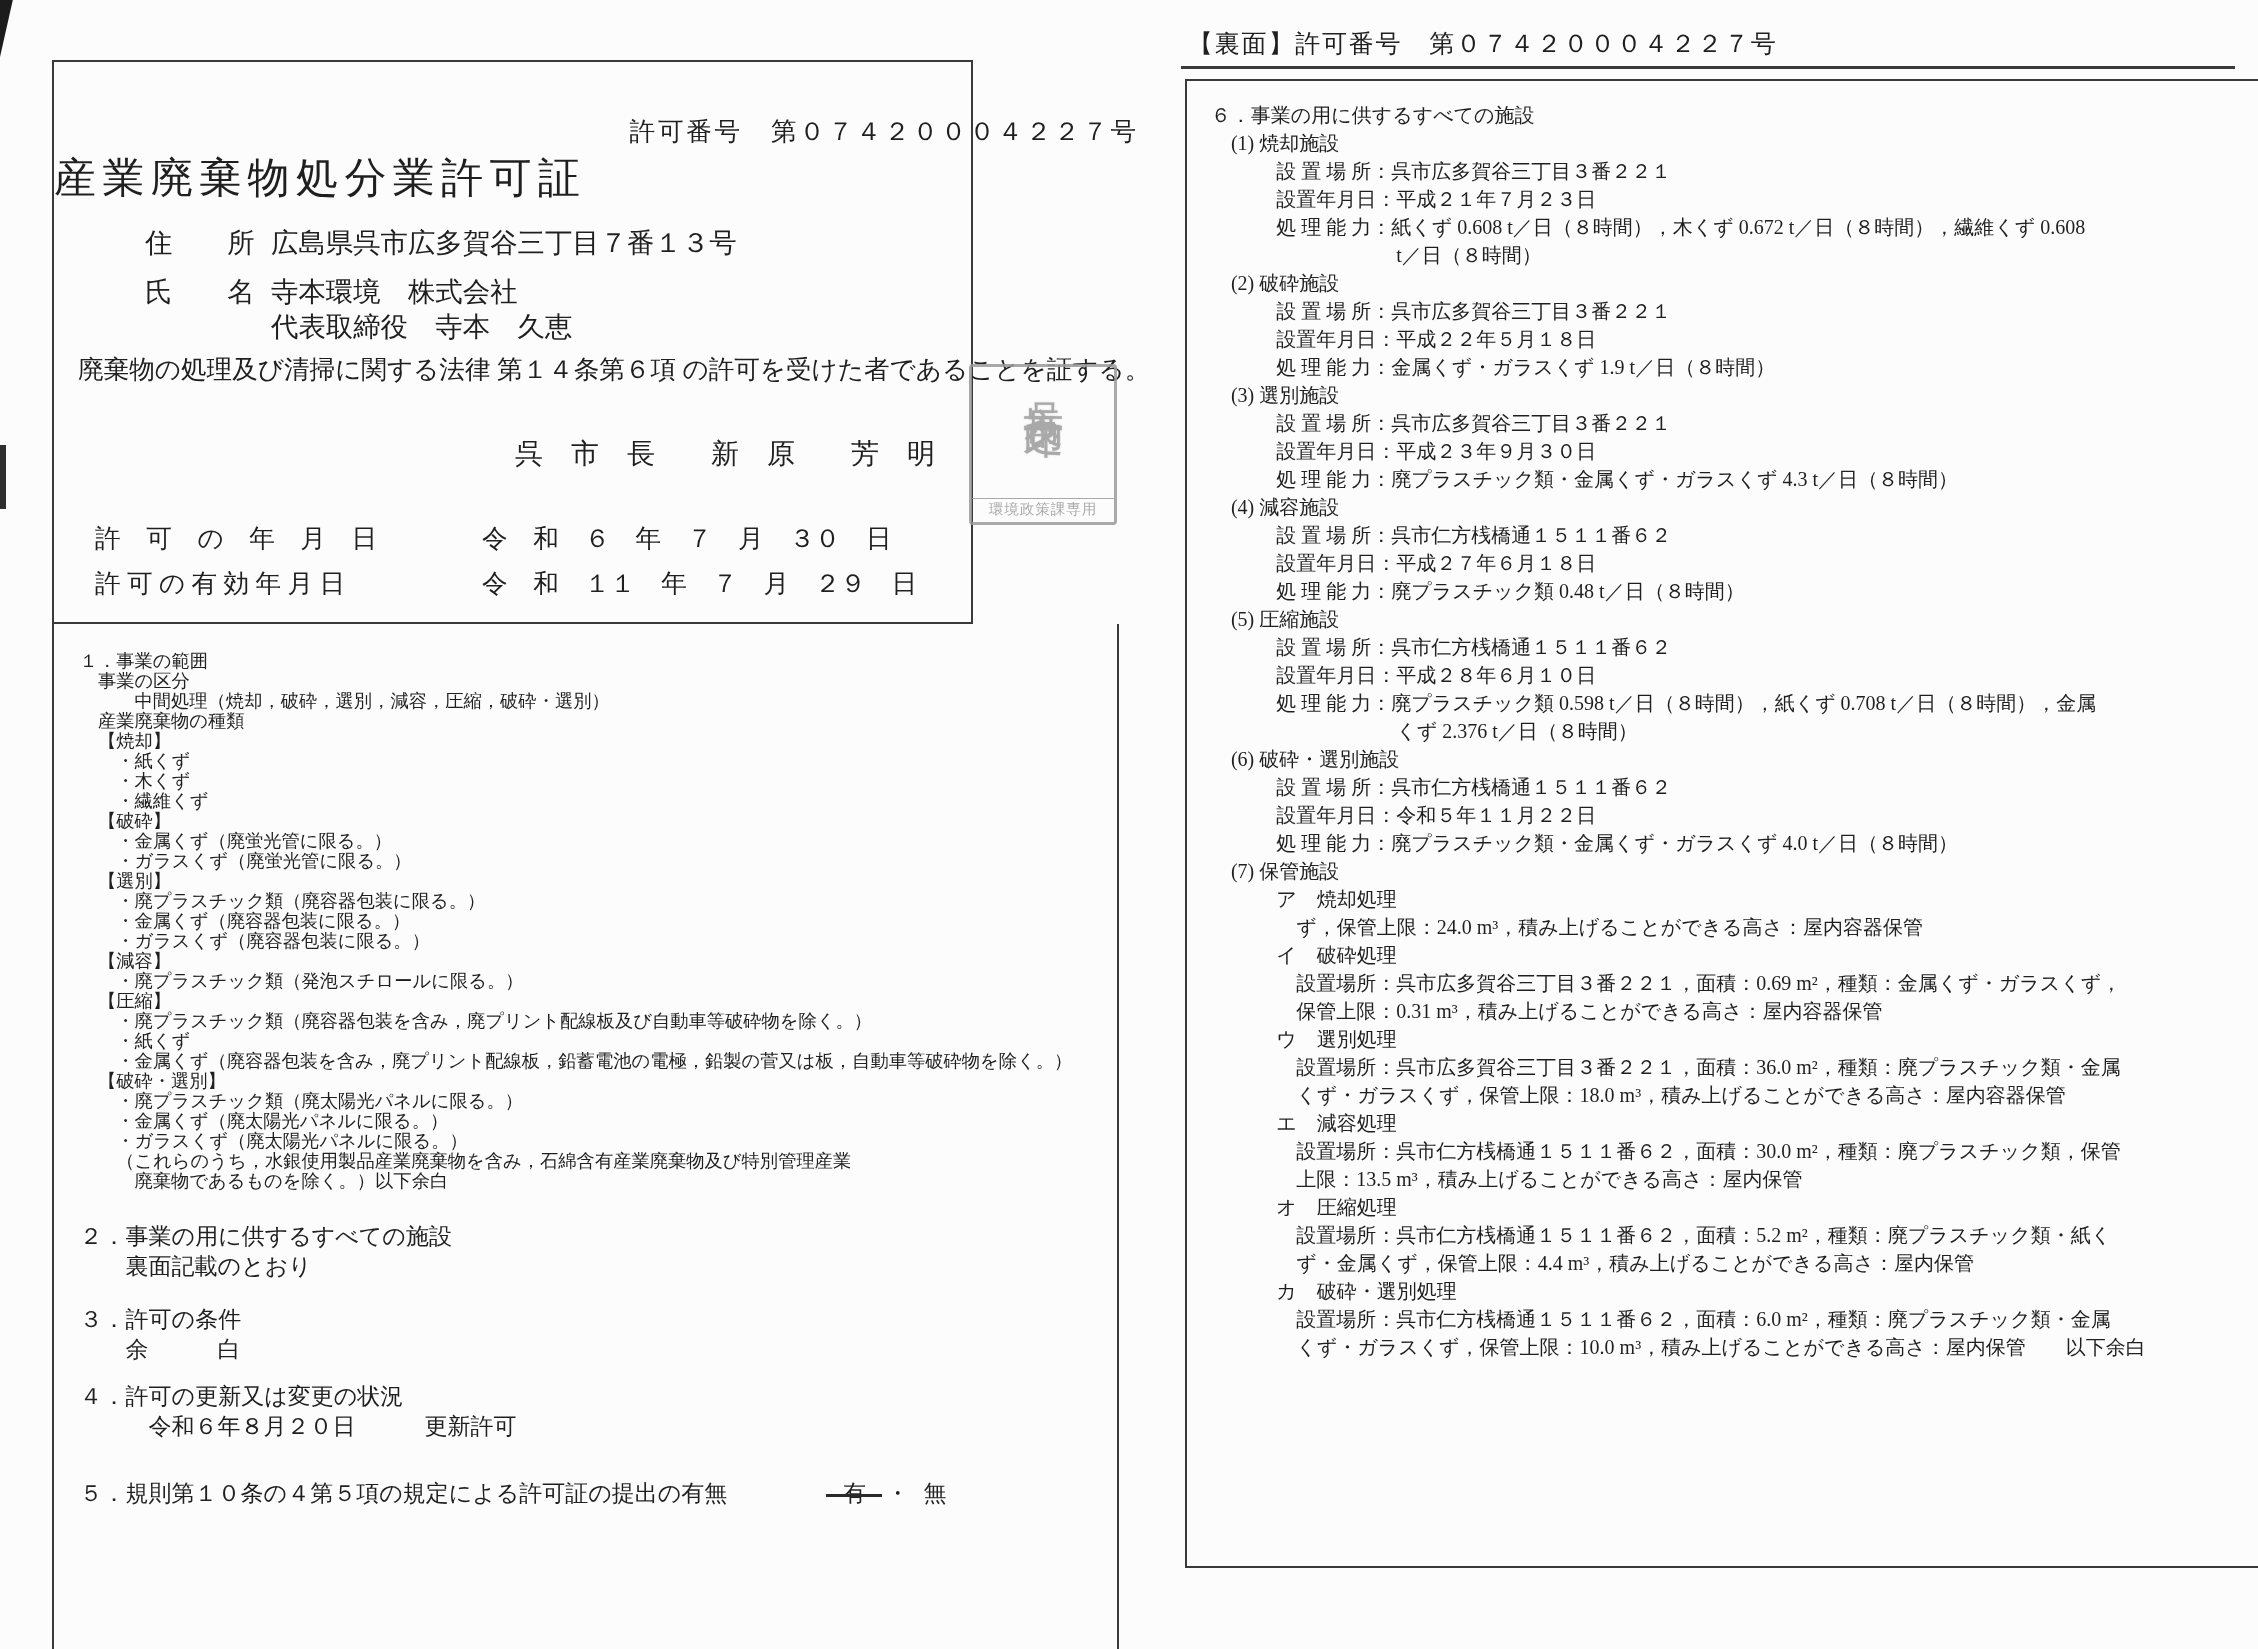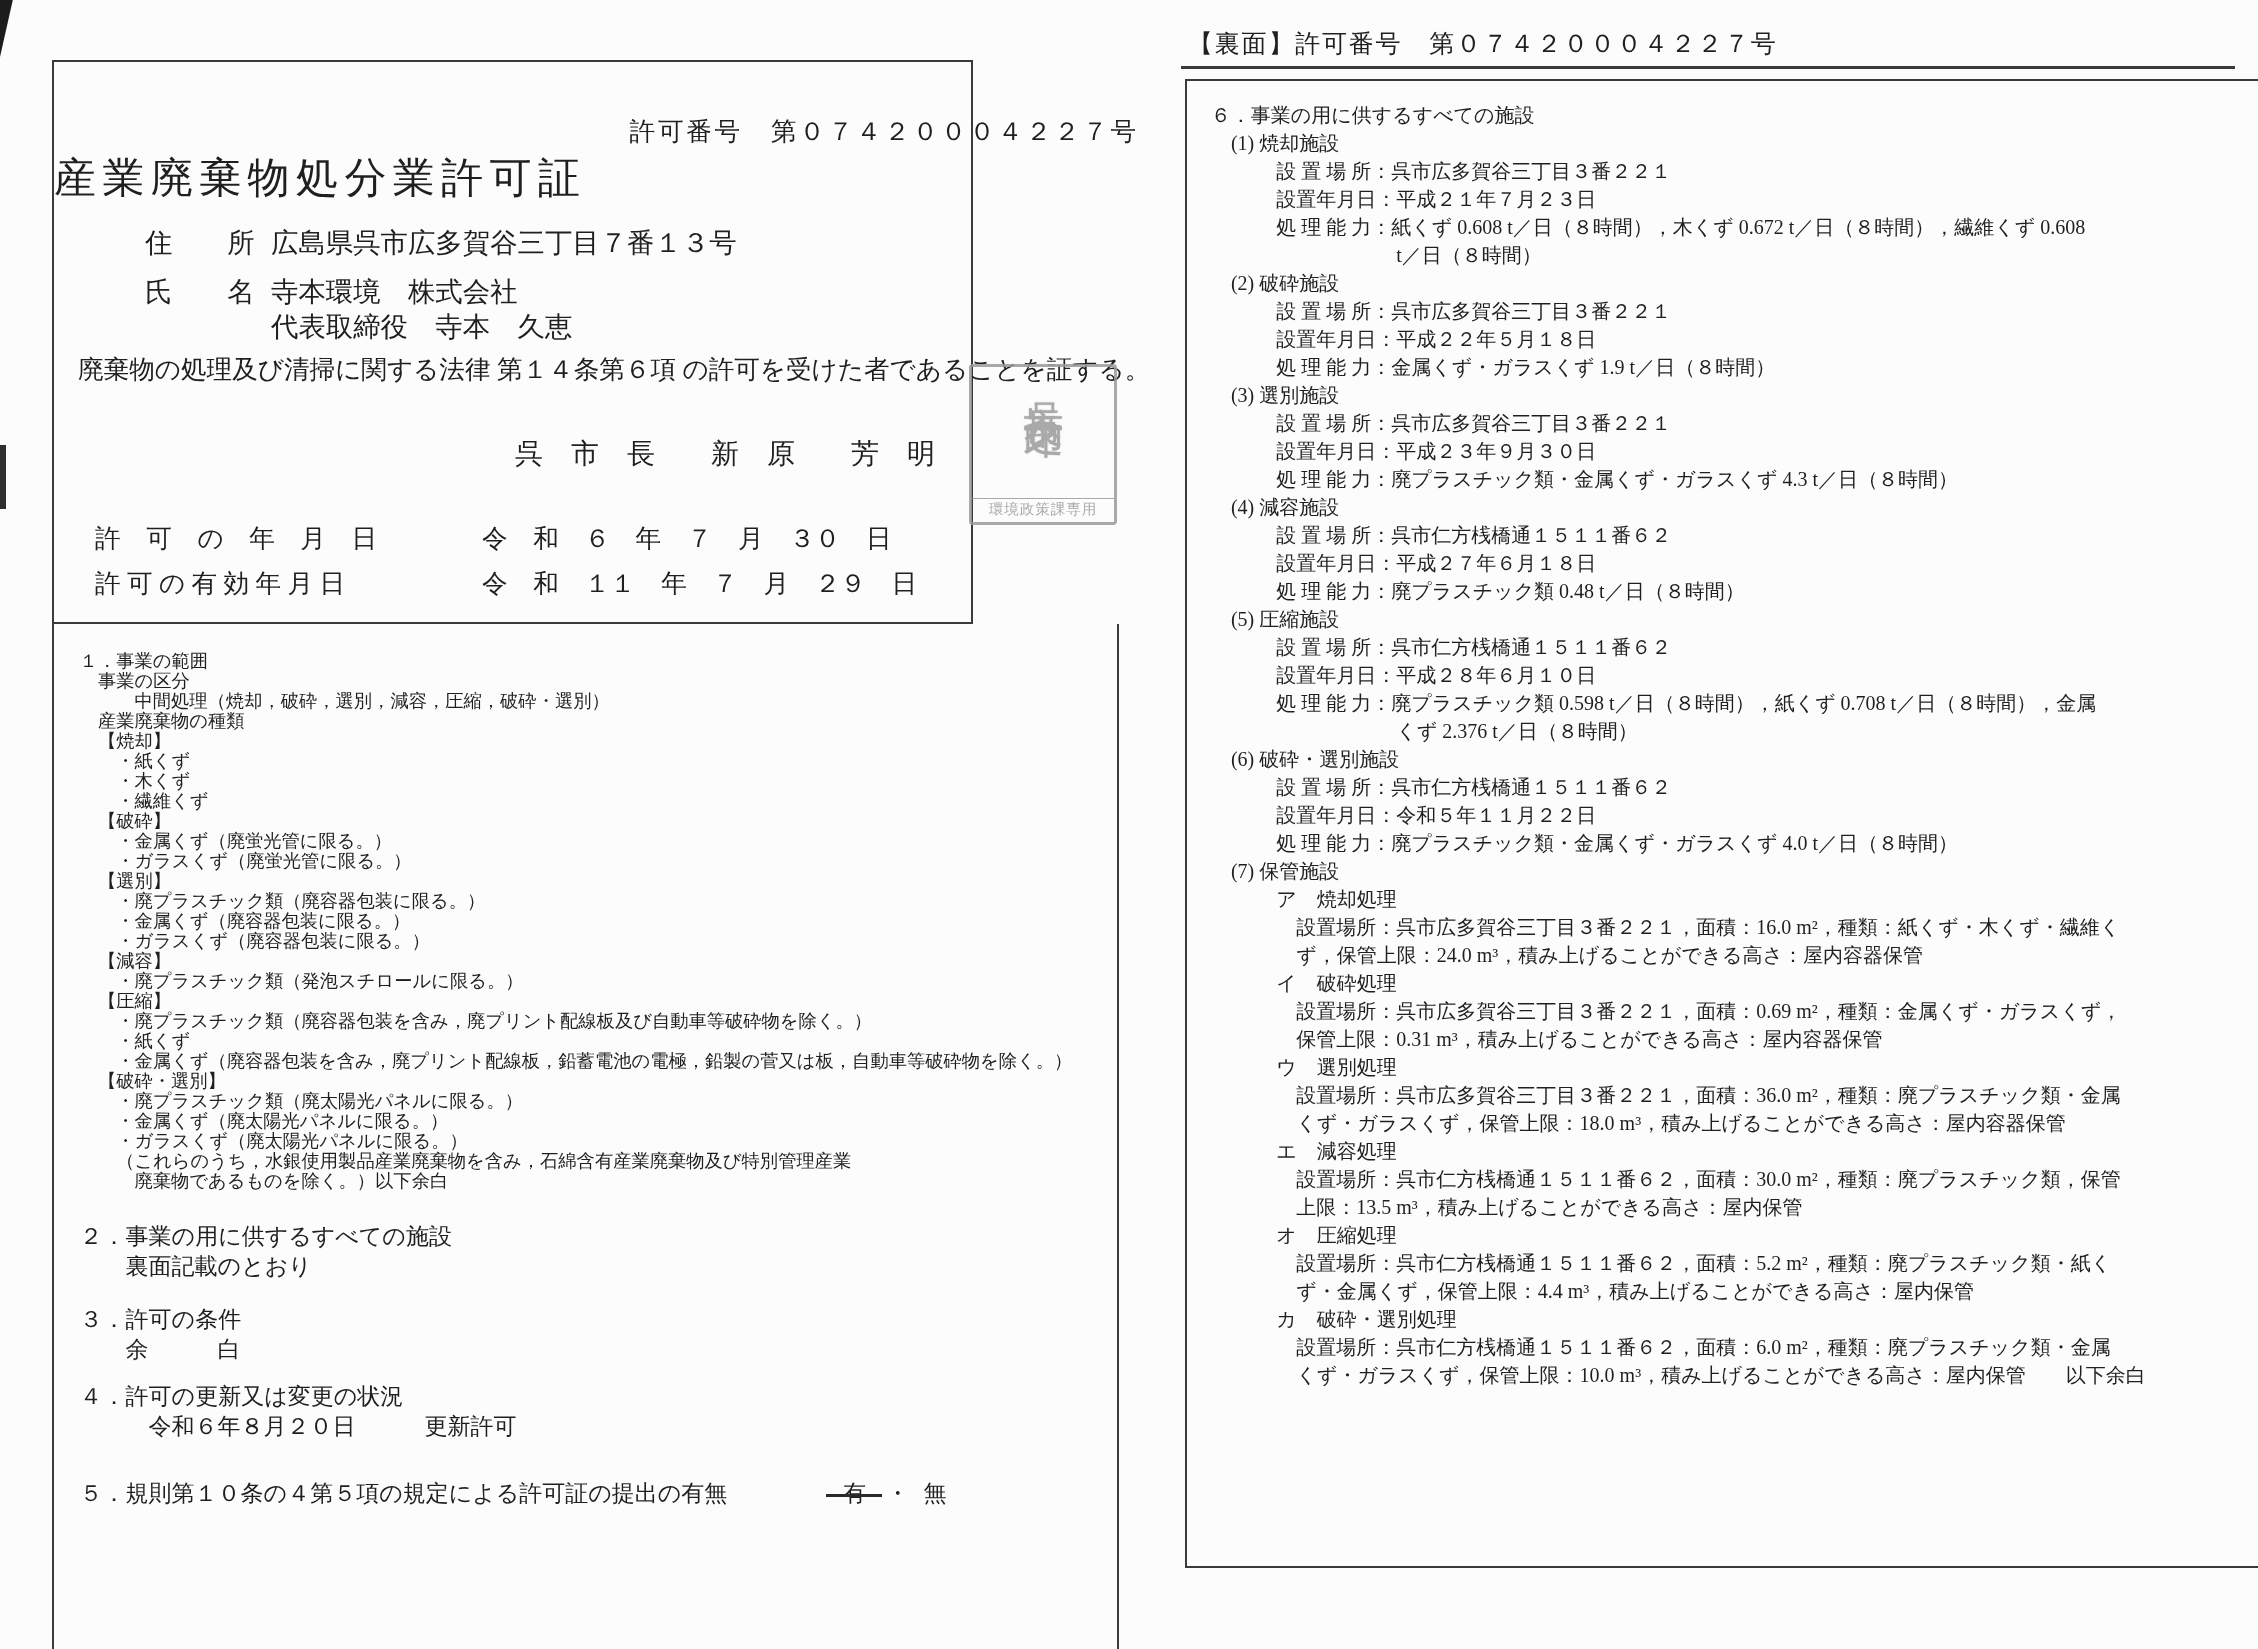--- a/index.html
+++ b/index.html
@@ -194,21 +194,20 @@
           </div>
           <div>
             <div class="line f-title">(6) 破砕・選別施設</div>
             <div class="line f-detail">設 置 場 所：呉市仁方桟橋通１５１１番６２</div>
             <div class="line f-detail">設置年月日：令和５年１１月２２日</div>
             <div class="line f-detail">処 理 能 力：廃プラスチック類・金属くず・ガラスくず 4.0 t／日（８時間）</div>
           </div>
           <div>
             <div class="line f-title">(7) 保管施設</div>
             <div class="line f-detail">ア　焼却処理</div>
-            <div class="line f-detail">　設置場所：呉市広多賀谷三丁目３番２２１，面積：16.0 m²，種類：紙くず・木くず・繊維く</div>
             <div class="line f-detail">　ず，保管上限：24.0 m³，積み上げることができる高さ：屋内容器保管</div>
             <div class="line f-detail">イ　破砕処理</div>
             <div class="line f-detail">　設置場所：呉市広多賀谷三丁目３番２２１，面積：0.69 m²，種類：金属くず・ガラスくず，</div>
             <div class="line f-detail">　保管上限：0.31 m³，積み上げることができる高さ：屋内容器保管</div>
             <div class="line f-detail">ウ　選別処理</div>
             <div class="line f-detail">　設置場所：呉市広多賀谷三丁目３番２２１，面積：36.0 m²，種類：廃プラスチック類・金属</div>
             <div class="line f-detail">　くず・ガラスくず，保管上限：18.0 m³，積み上げることができる高さ：屋内容器保管</div>
             <div class="line f-detail">エ　減容処理</div>
             <div class="line f-detail">　設置場所：呉市仁方桟橋通１５１１番６２，面積：30.0 m²，種類：廃プラスチック類，保管</div>
             <div class="line f-detail">　上限：13.5 m³，積み上げることができる高さ：屋内保管</div>

